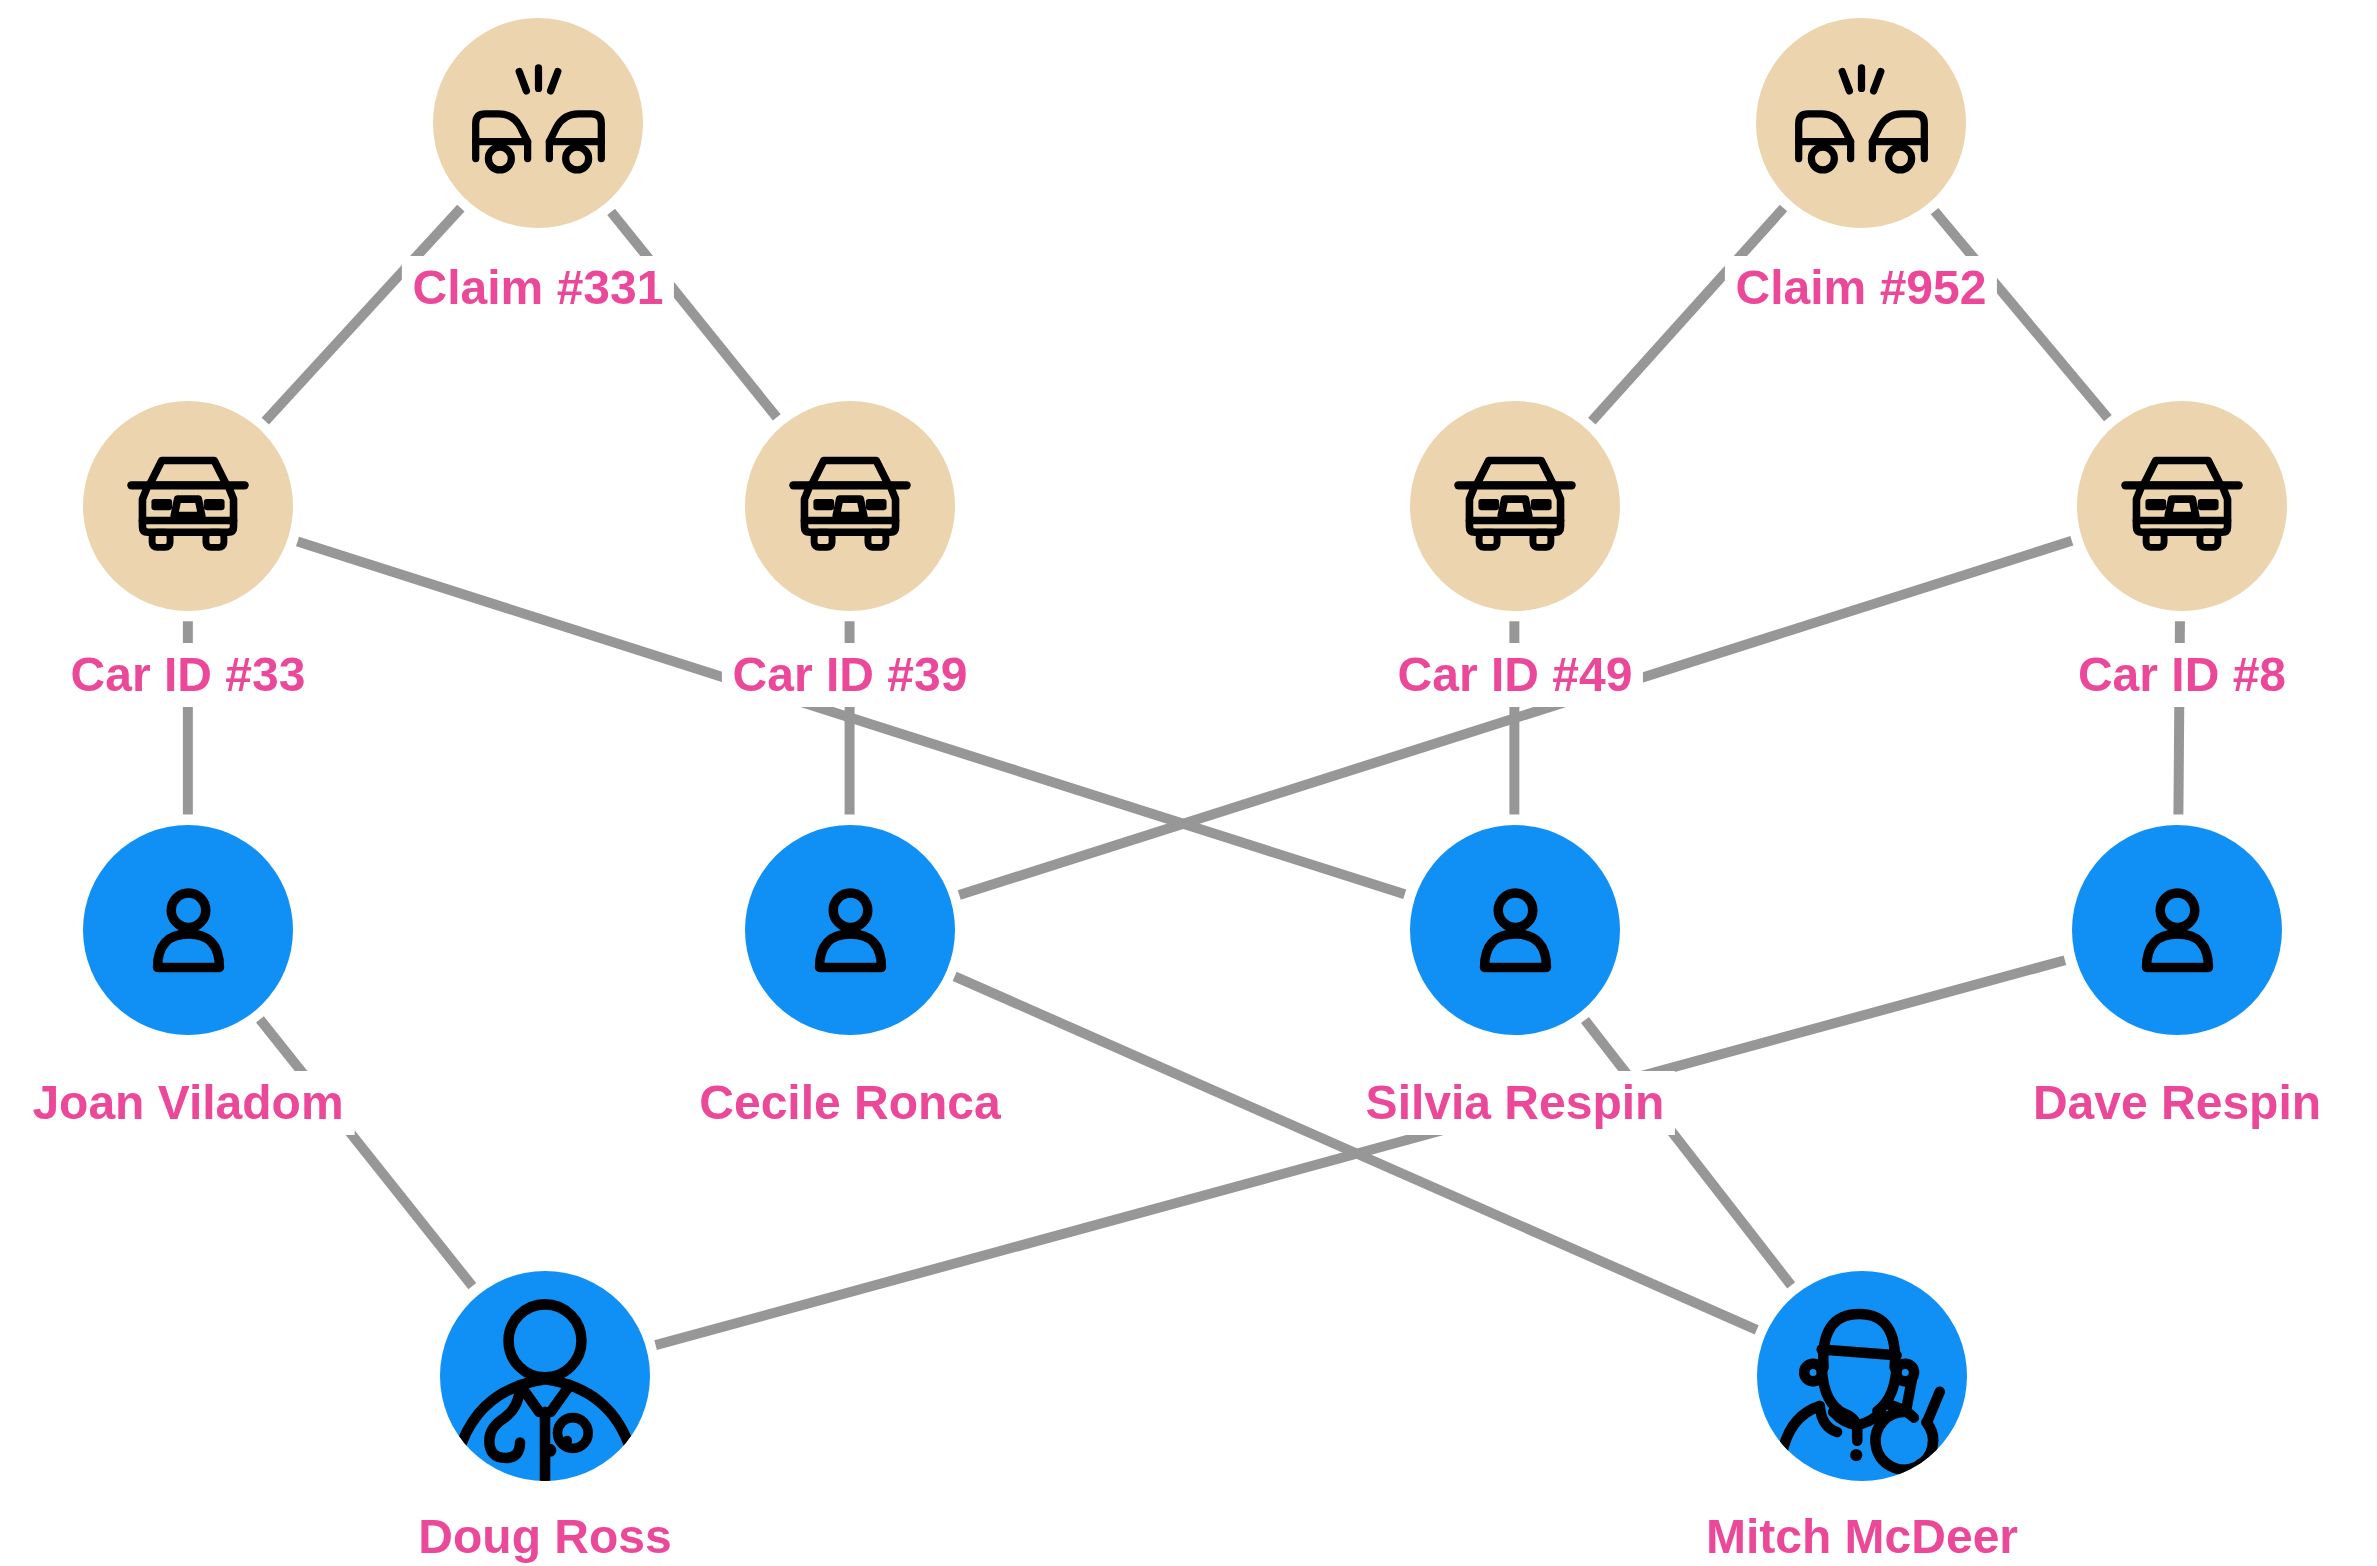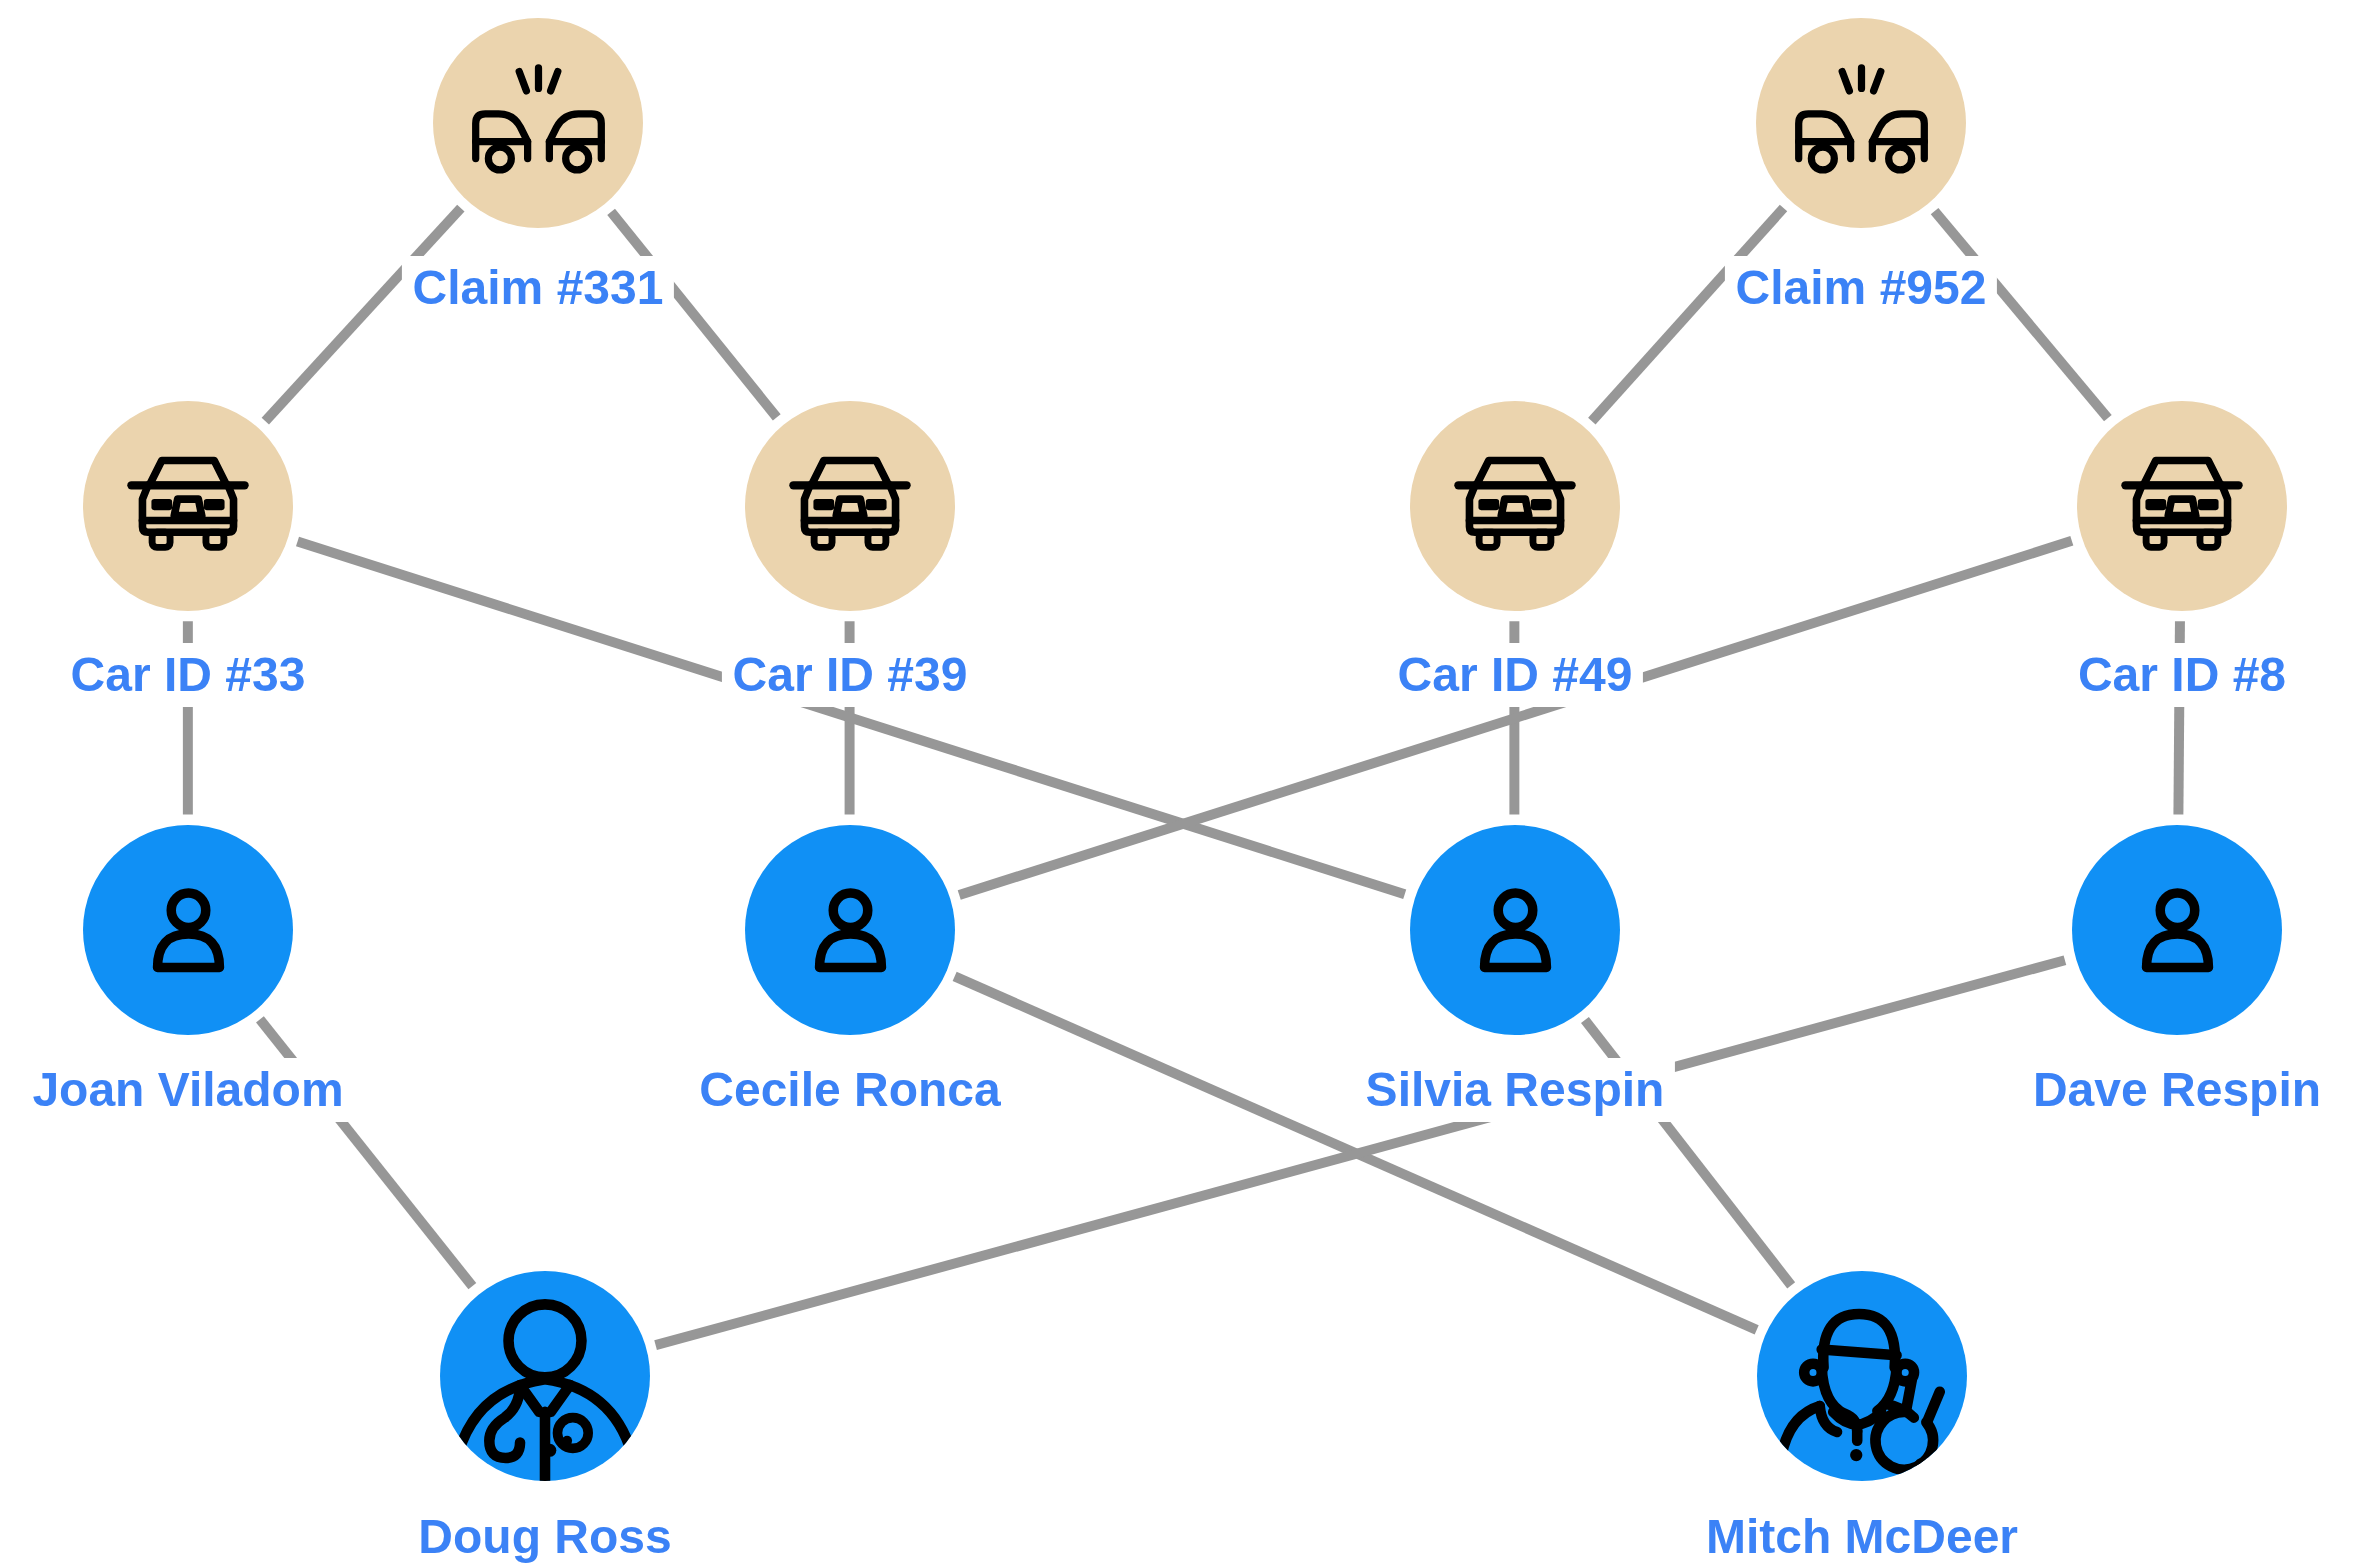--- a/index.html
+++ b/index.html
@@ -7,24 +7,24 @@
           font-family:"Liberation Sans",sans-serif;}
   .edges{position:absolute;left:0;top:0;}
   .node{position:absolute;width:0;height:0;}
   .circle{position:absolute;left:-105px;top:-105px;width:210px;height:210px;border-radius:50%;
           overflow:hidden;display:flex;align-items:center;justify-content:center;}
   .circle.provider{align-items:flex-end;}
   .tan{background:#EBD4AE;}
   .blue{background:#1090F5;}
   .nlabel{position:absolute;left:0;transform:translateX(-50%);white-space:nowrap;
           background:#fff;padding:6.1px 10.7px;font-size:48px;line-height:52px;font-weight:600;
-          color:#3b82f6;text-align:center;}
+          color:#ec4899;text-align:center;}
   .lt-claim{top:133px;}
   .lt-car{top:137px;}
-  .lt-person{top:128px;}
+  .lt-person{top:141px;}
   .lt-provider{top:129px;}
   .icon{display:block;}
   .icon-crash{width:157px;height:121px;}
   .icon-car{width:138px;height:138px;}
   .icon-person{width:119px;height:119px;}
   .icon-big{width:192px;height:192px;}
 </style>
 </head>
 <body>
 

